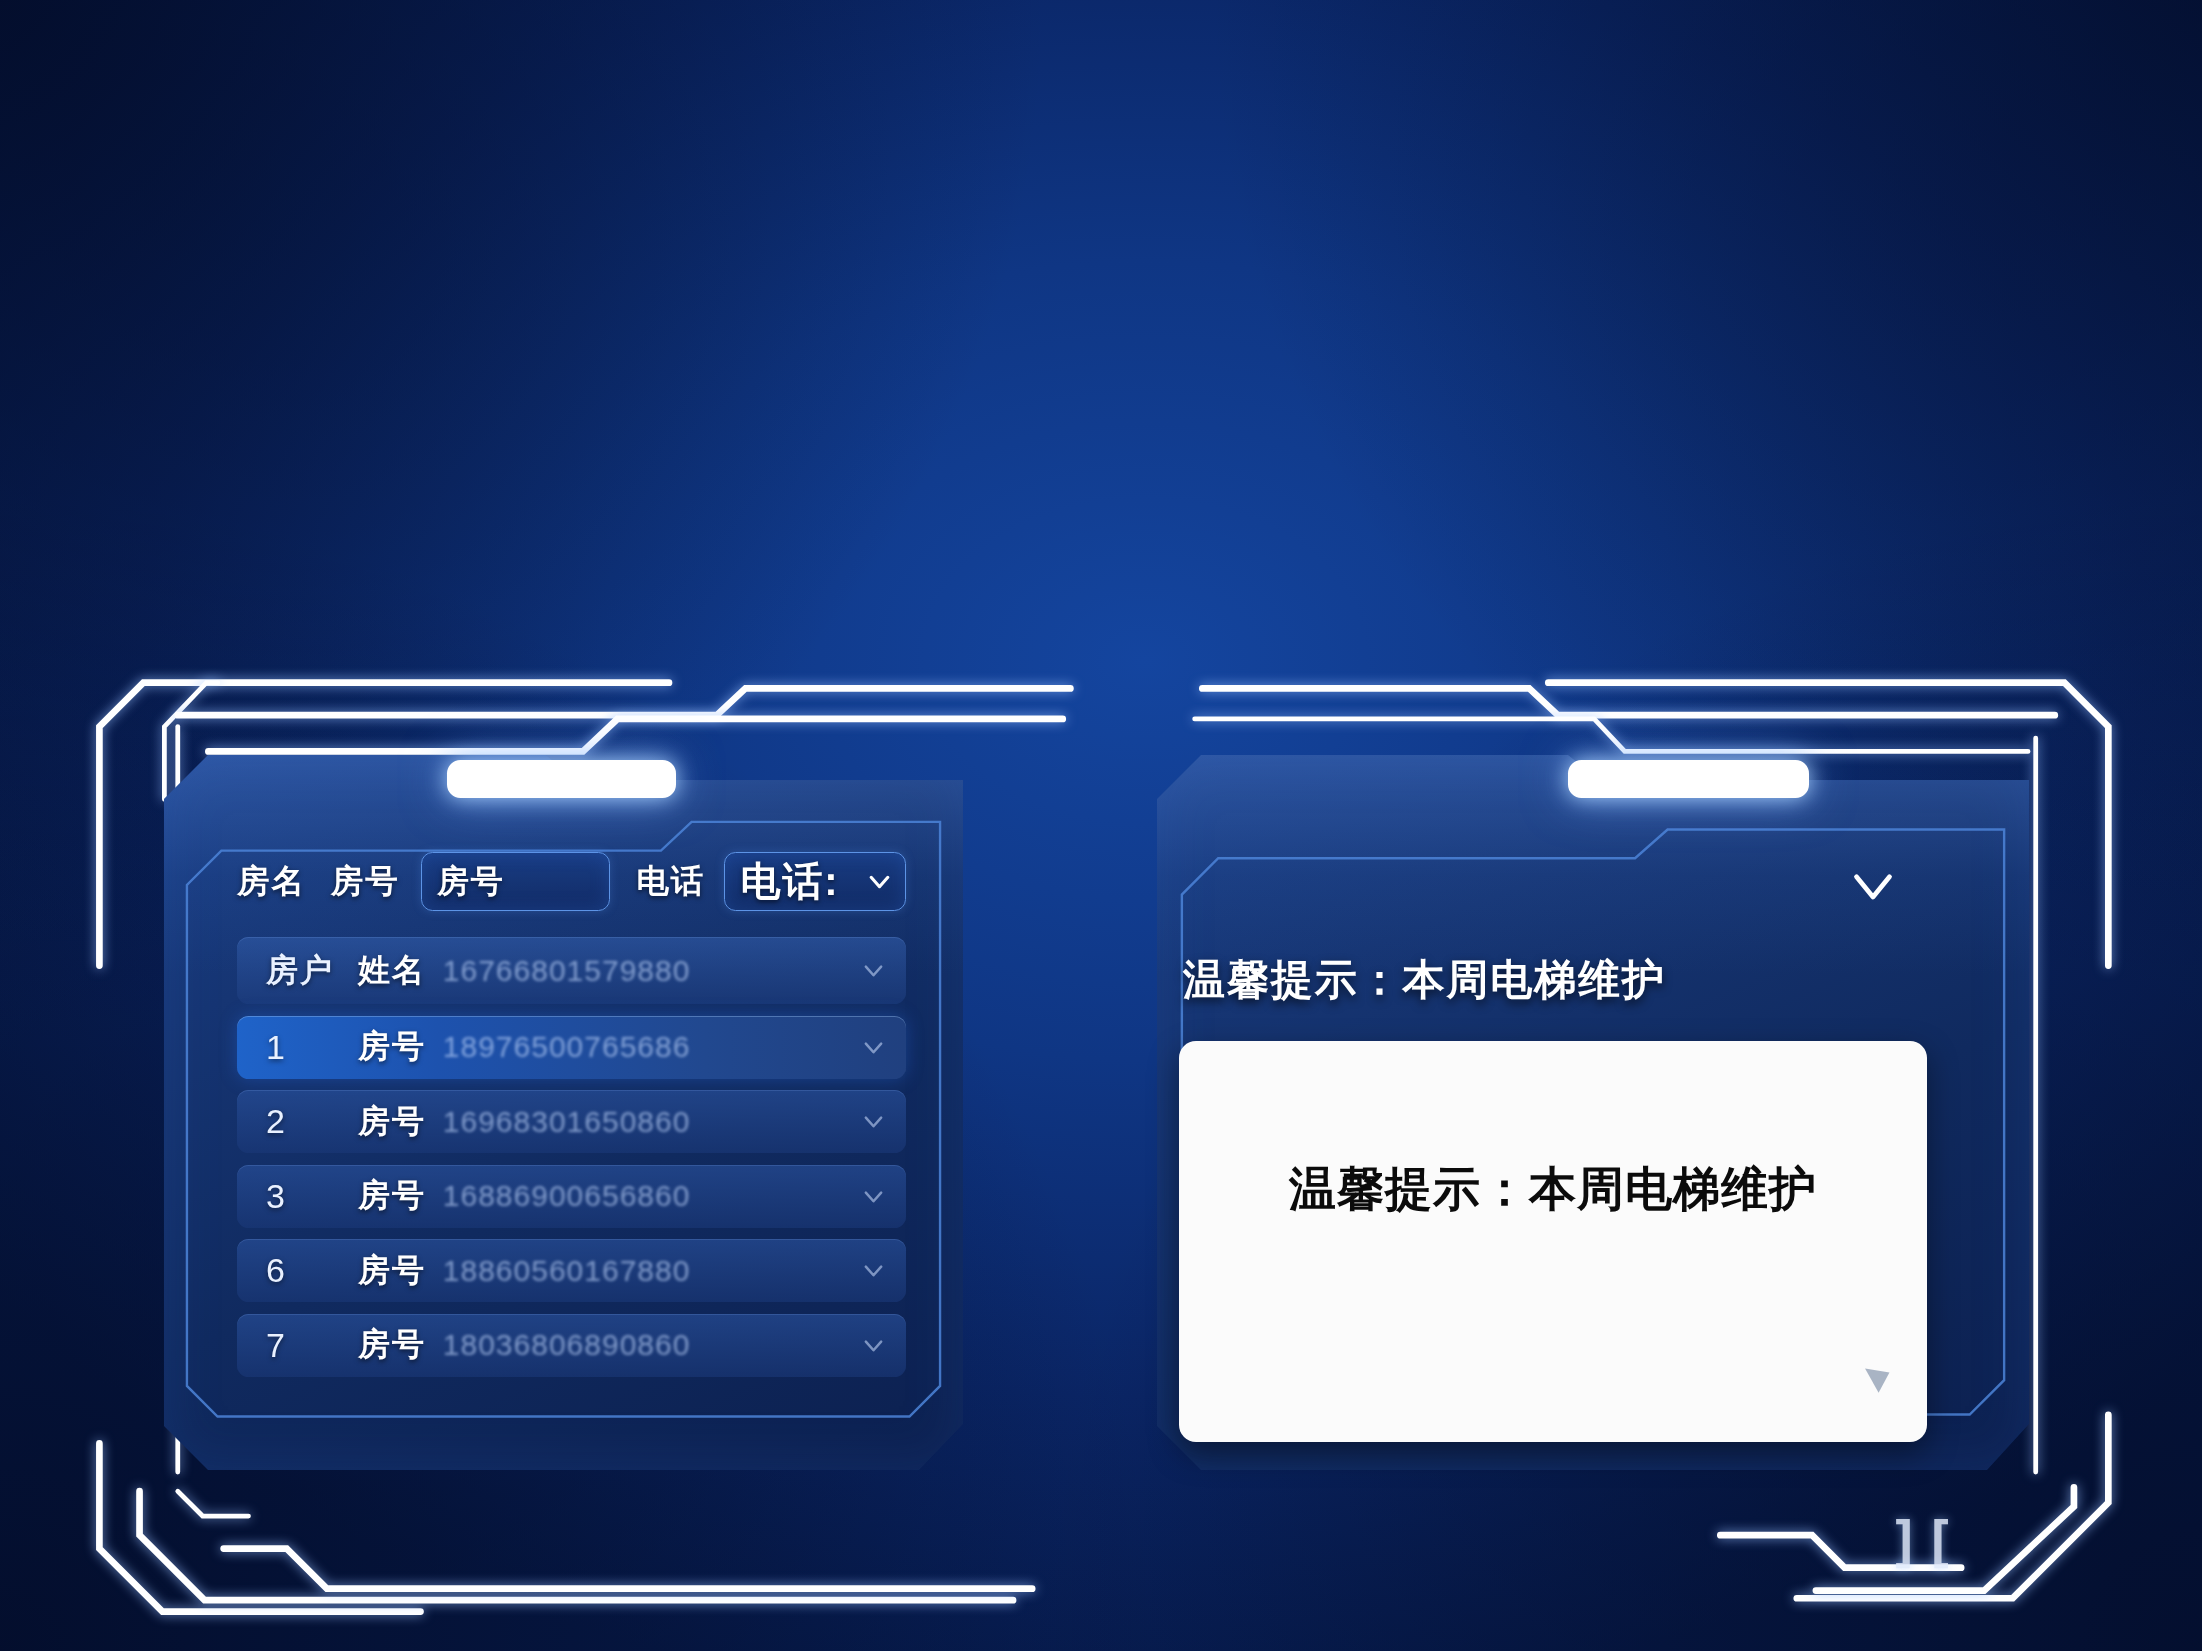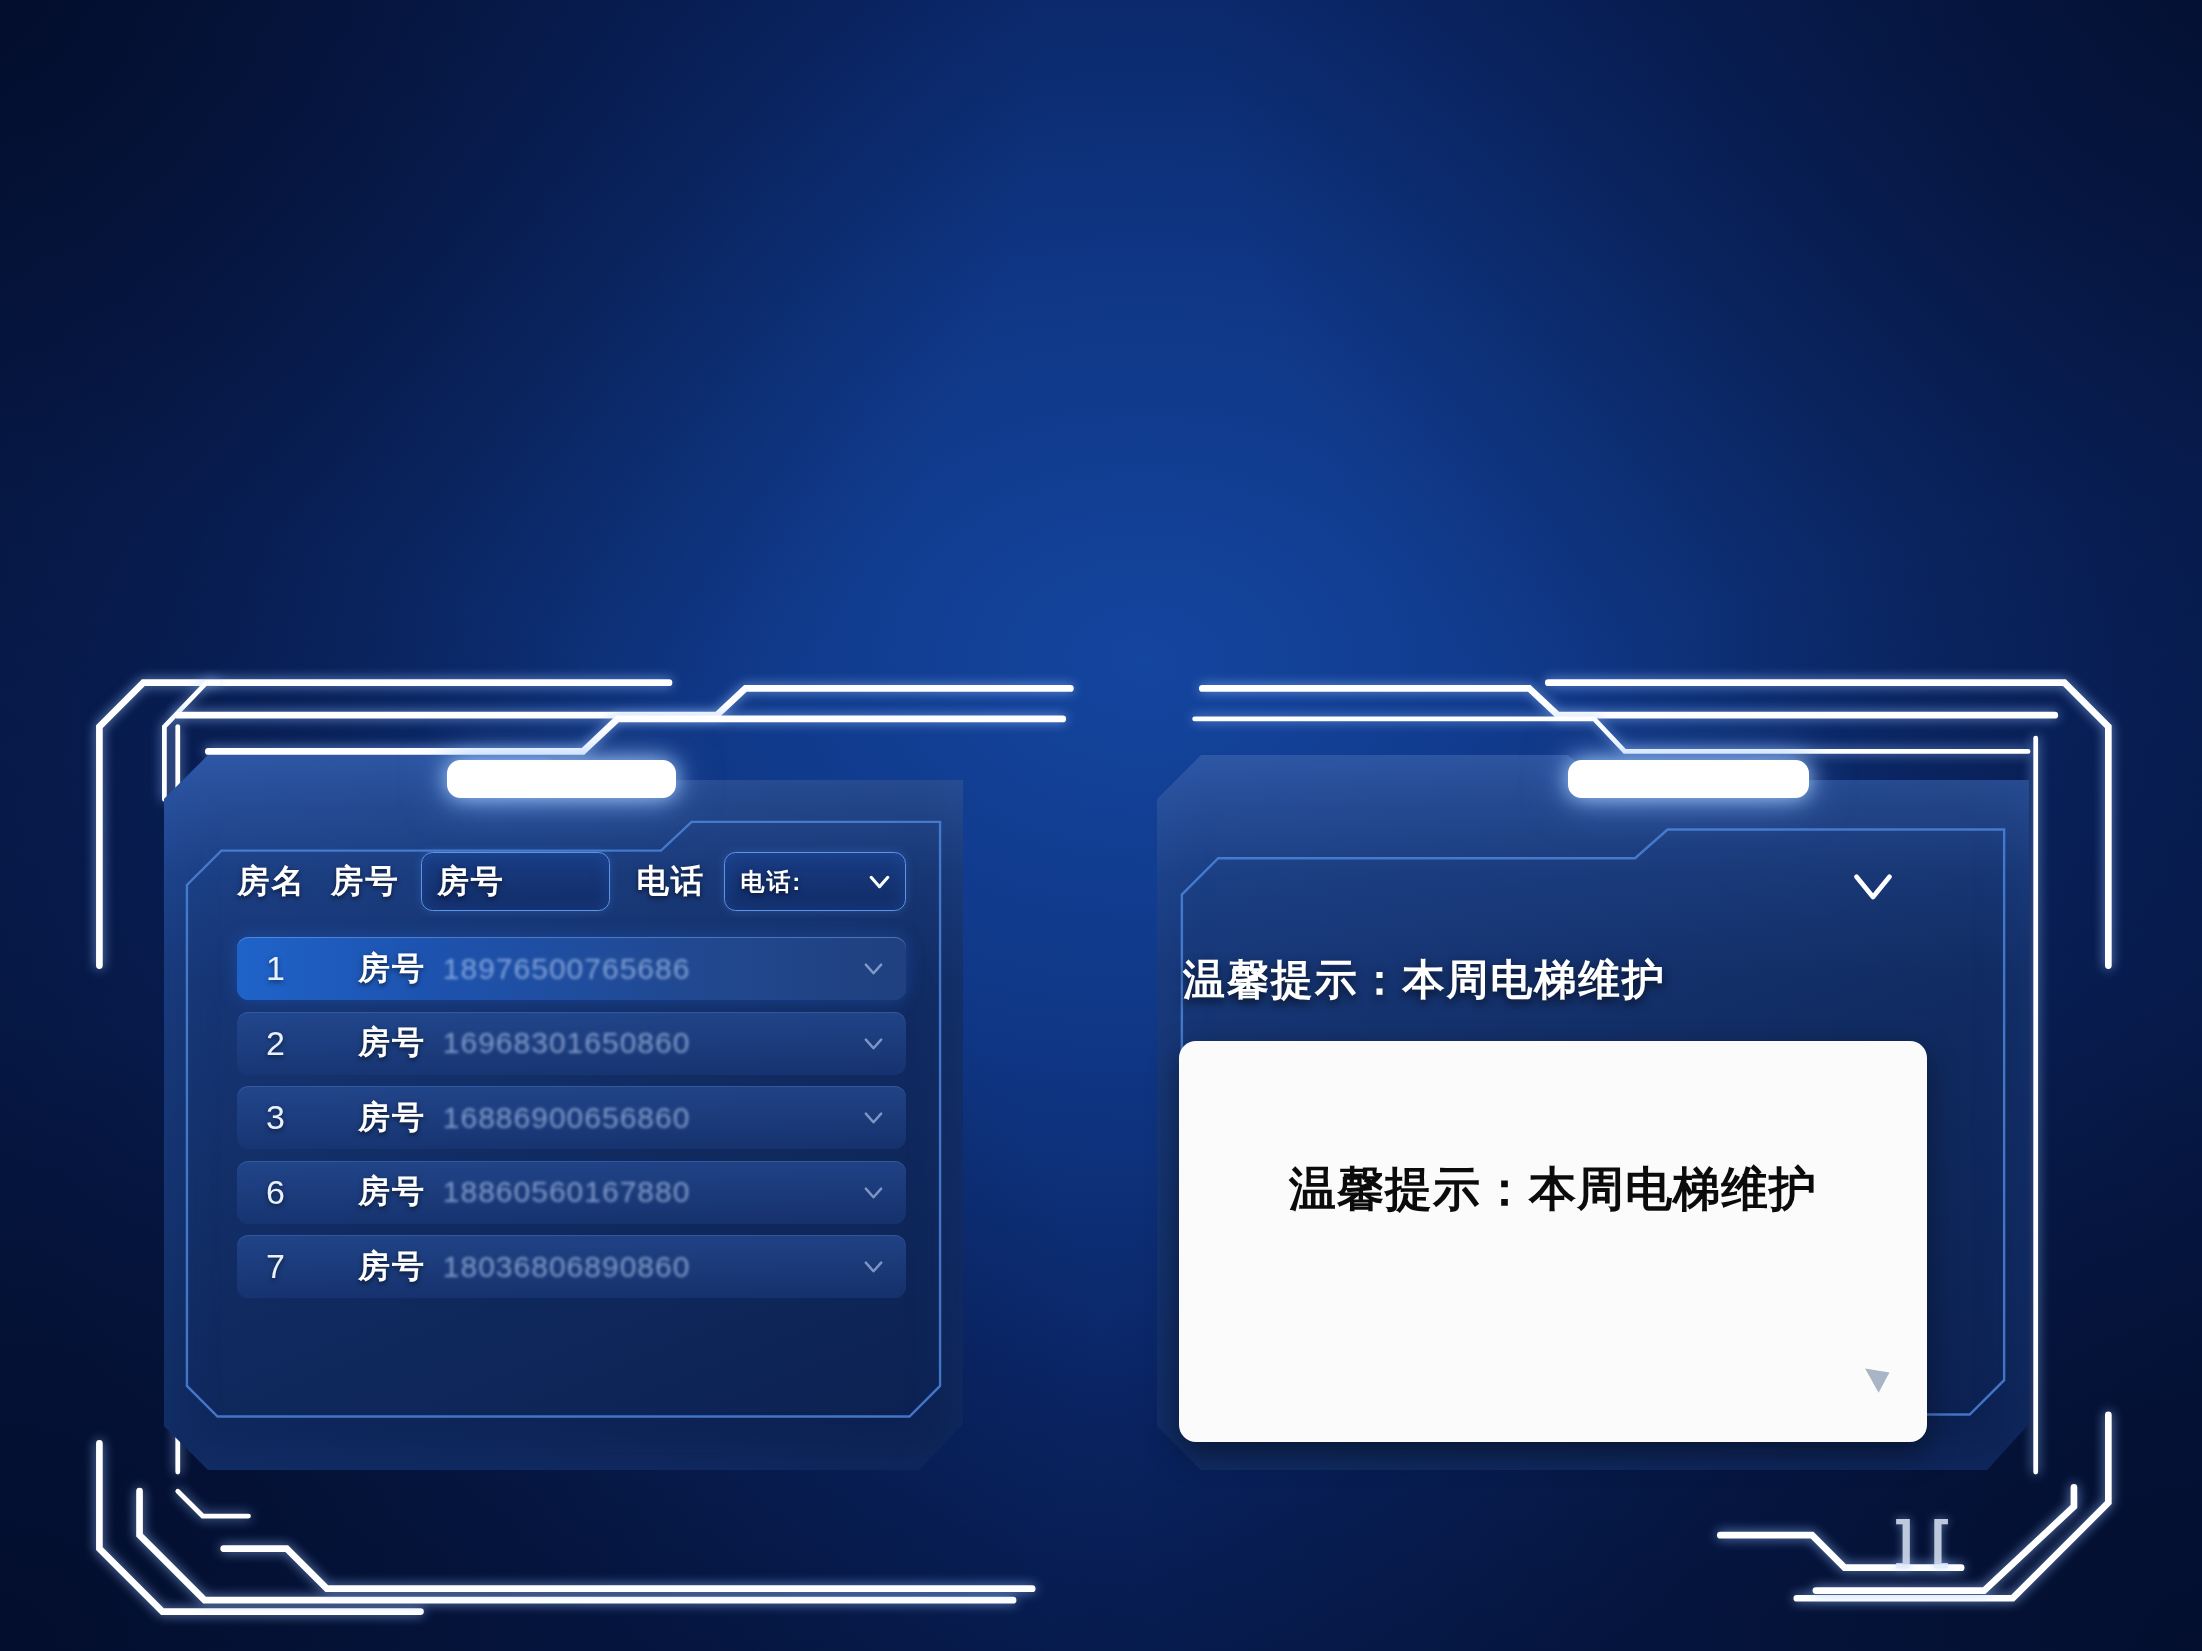--- a/index.html
+++ b/index.html
@@ -202,21 +202,21 @@
     height: 59px;
     border-radius: 11.5px;
     border: 1.9px solid #5d94e6;
     background: linear-gradient(180deg, rgba(24,60,132,.85), rgba(16,42,100,.85));
     box-shadow: inset 0 0 17px rgba(40,90,180,.4), 0 0 9.6px rgba(90,150,240,.25);
     display: flex;
     align-items: center;
     justify-content: space-between;
     padding: 0 13.4px 0 15.3px;
     color: #ffffff;
-    font-size: 24px;
+    font-size: 40px;
     font-weight: 700;
     letter-spacing: 1.9px;
     text-shadow: 0 1.9px 4.8px rgba(0,0,0,.6);
   }
   .chev {
     width: 25px;
     height: 25px;
     flex: none;
   }
   .chev svg { width: 100%; height: 100%; display: block; }
@@ -408,20 +408,30 @@
         <span class="chev">
           <svg viewBox="0 0 24 24">
               <path d="M4 8 L12 17 L20 8" fill="none" stroke="#ffffff" stroke-width="3" stroke-linecap="round" stroke-linejoin="round"></path>
             </svg>
         </span>
       </div>
     </div>
 
     <div id="list">
 
+      <div class="list-row header">
+        <span class="row-index">房户</span>
+        <span class="row-label">姓名</span>
+        <span class="row-value">16766801579880</span>
+        <span class="row-chev">
+          <svg viewBox="0 0 24 24">
+              <path d="M4 8 L12 17 L20 8" fill="none" stroke="#cfe0ff" stroke-width="2.6" stroke-linecap="round" stroke-linejoin="round"></path>
+            </svg>
+        </span>
+      </div>
 
       <div class="list-row active">
         <span class="row-index">1</span>
         <span class="row-label">房号</span>
         <span class="row-value">18976500765686</span>
         <span class="row-chev">
           <svg viewBox="0 0 24 24">
               <path d="M4 8 L12 17 L20 8" fill="none" stroke="#cfe0ff" stroke-width="2.6" stroke-linecap="round" stroke-linejoin="round"></path>
             </svg>
         </span>

